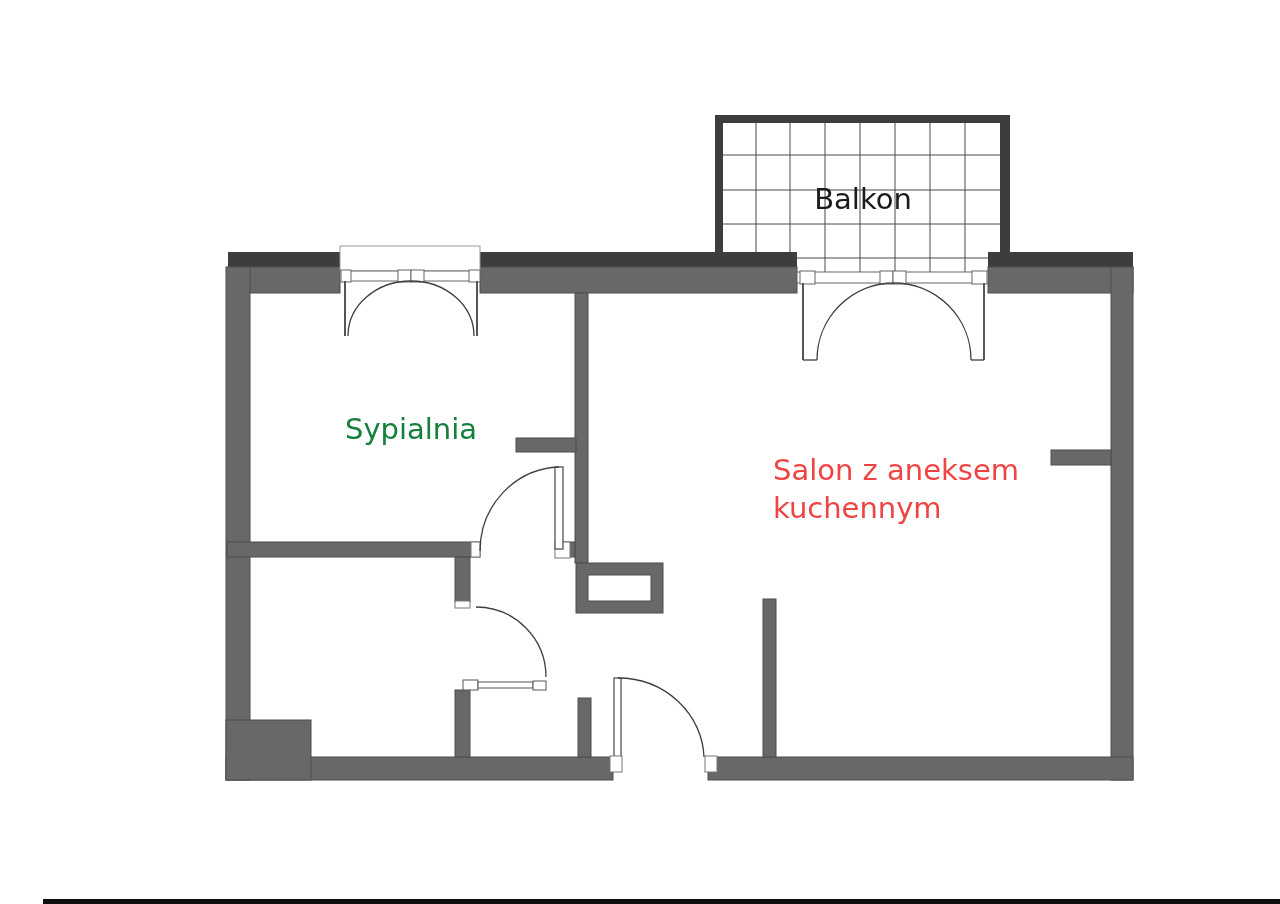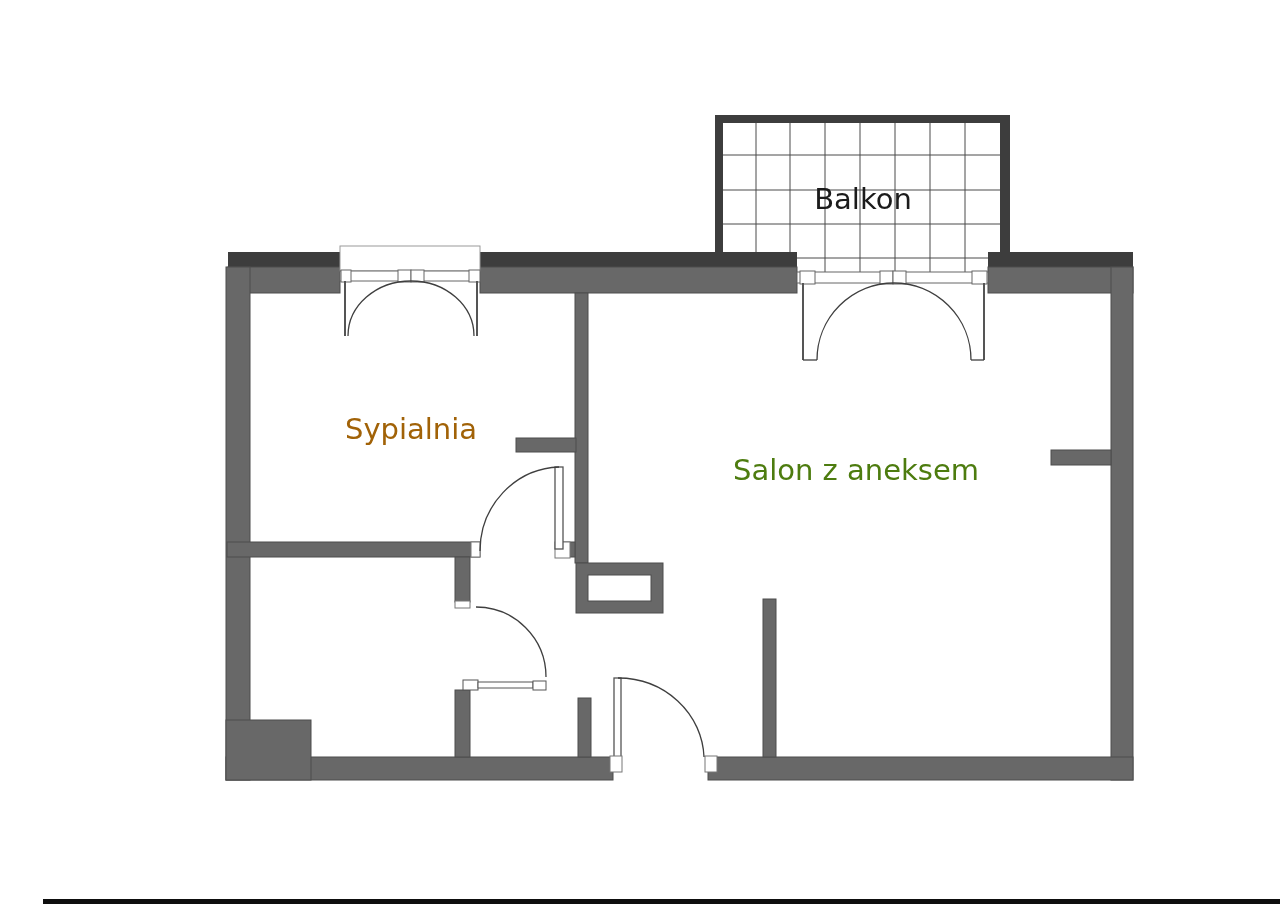--- a/index.html
+++ b/index.html
@@ -113,22 +113,23 @@
     <g>
       <rect x="571" y="678" width="7" height="82" fill="#ffffff" stroke="#555555" stroke-width="1.3"></rect>
       <rect x="567" y="756" width="12" height="16" fill="#ffffff" stroke="#777777" stroke-width="1"></rect>
       <rect x="662" y="756" width="12" height="16" fill="#ffffff" stroke="#777777" stroke-width="1"></rect>
       <path d="M 575 678 A 86 82 0 0 1 661 757" fill="none" stroke="#3f3f3f" stroke-width="1.3"></path>
     </g>
   </svg>
 
   <div class="room-label centered" style="left: 820px; top: 180px; color: rgb(27, 27, 27);">Balkon</div>
 
-  <div class="room-label" style="left: 302px; top: 410px; color: #a16207;">Sypialnia</div>
+  <div class="room-label" style="left: 302px; top: 410px; color: #15803d;">Sypialnia</div>
 
-  <div class="room-label" style="left: 690px; top: 451px; color: #4d7c0f;">
+  <div class="room-label" style="left: 730px; top: 451px; color: #ef4444;">
     <div>Salon z aneksem</div>
+    <div>kuchennym</div>
   </div>
 
 
 
   <div id="bottom-bar" style="background: rgb(14, 14, 14);"></div>
 </div>
 
 </body></html>

